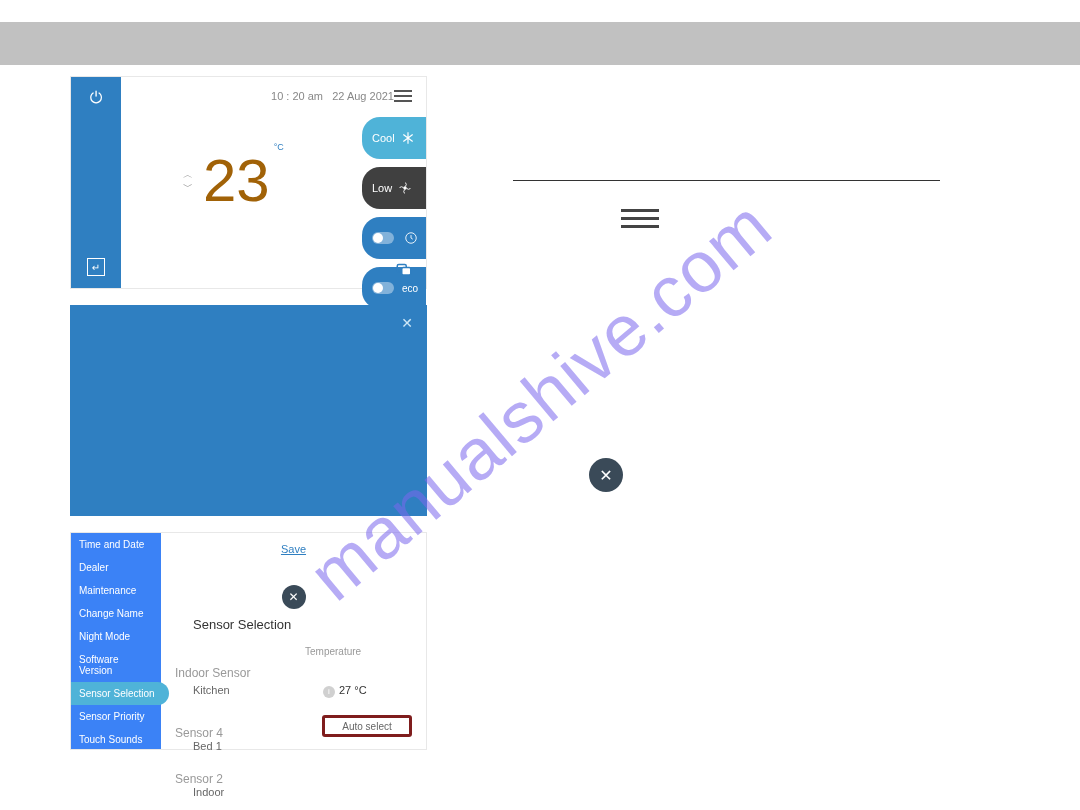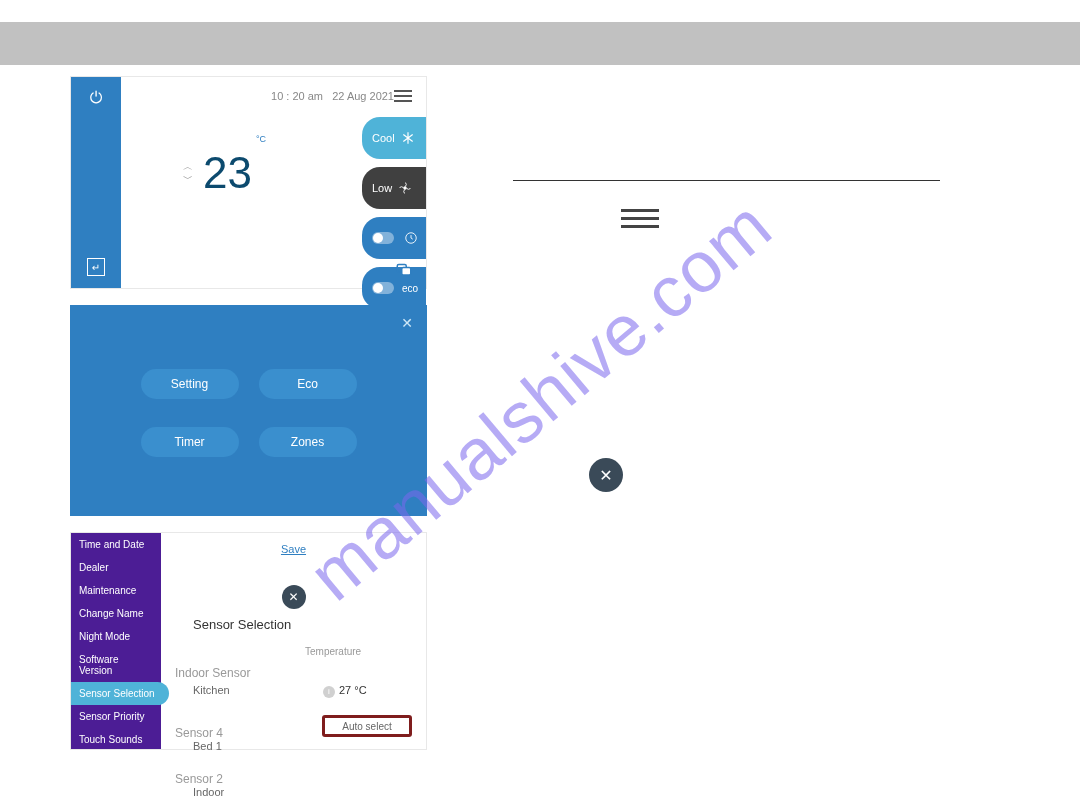--- a/index.html
+++ b/index.html
@@ -127,23 +127,23 @@
     left: 62px; top: 74px;
     display: flex;
     align-items: center;
   }
   .p1-arrows {
     display: flex; flex-direction: column;
     font-size: 10px; color: #888; margin-right: 10px;
     line-height: 12px;
   }
   .p1-temp {
-    font-size: 44px;
+    font-size: 60px;
     font-weight: 300;
-    color: #0c4a6e;
+    color: #a16207;
     line-height: 1;
   }
   .p1-unit {
     font-size: 9px;
     color: #2f7fc1;
     vertical-align: top;
     margin-left: 4px;
     position: relative;
     top: -34px;
   }
@@ -213,21 +213,21 @@
     color: #fff;
     font-size: 12px;
     display: flex;
     align-items: center;
     justify-content: center;
   }
   
   .panel3 { height: 218px; display: flex; }
   .p3-sidebar {
     width: 90px;
-    background: #4c1d95;
+    background: #3b82f6;
     color: #fff;
     font-size: 10px;
     display: flex;
     flex-direction: column;
   }
   .p3-item {
     padding: 6px 8px;
   }
   .p3-item.active {
     background: #4fb3d8;
@@ -394,30 +394,20 @@
       </div>
       <svg class="p1-link-icon" viewBox="0 0 24 24">
           <rect x="3" y="6" width="12" height="10" rx="2" stroke="#2f7fc1" stroke-width="2" fill="none"></rect>
           <rect x="9" y="10" width="12" height="10" rx="2" stroke="#2f7fc1" stroke-width="2" fill="#fff"></rect>
         </svg>
     </div>
   </div>
 
   <div class="panel panel2">
     <span class="p2-close">✕</span>
-    <div class="p2-grid">
-      <div class="p2-row">
-        <div class="p2-btn">Setting</div>
-        <div class="p2-btn">Eco</div>
-      </div>
-      <div class="p2-row">
-        <div class="p2-btn">Timer</div>
-        <div class="p2-btn">Zones</div>
-      </div>
-    </div>
   </div>
 
   <div class="panel panel3">
     <div class="p3-sidebar">
       <div class="p3-item">Time and Date</div>
       <div class="p3-item">Dealer</div>
       <div class="p3-item">Maintenance</div>
       <div class="p3-item">Change Name</div>
       <div class="p3-item">Night Mode</div>
       <div class="p3-item">Software Version</div>

